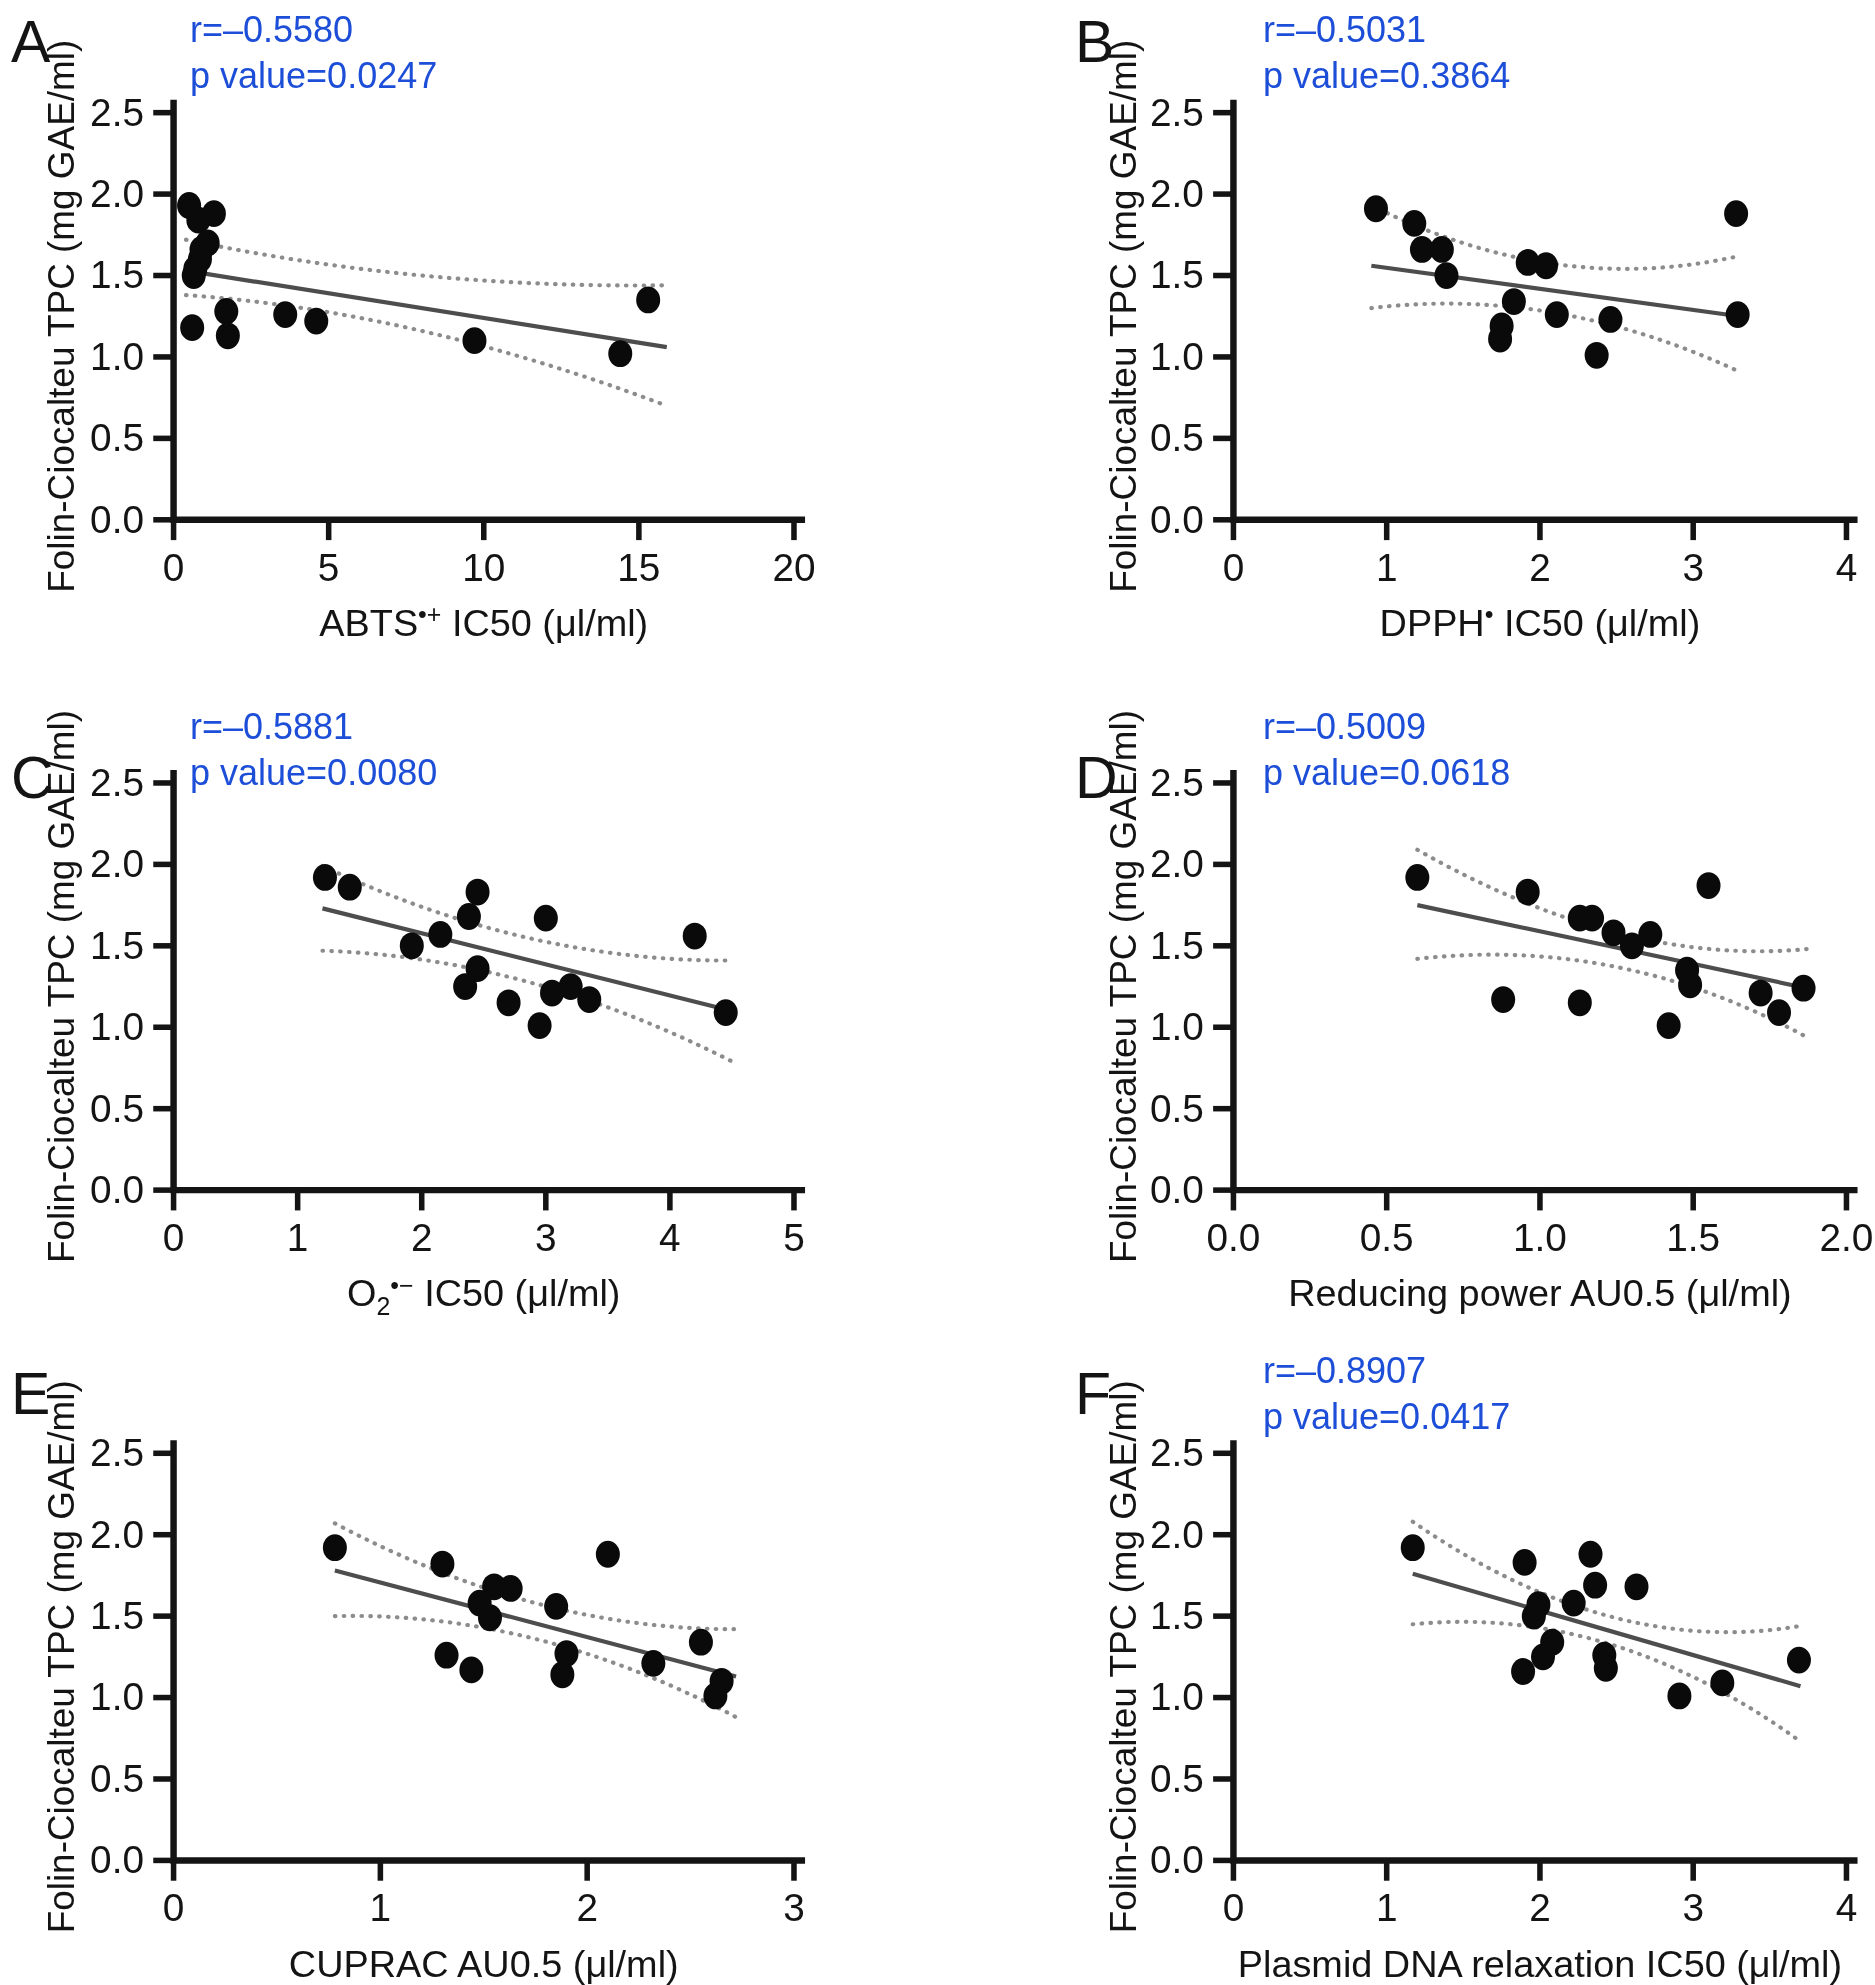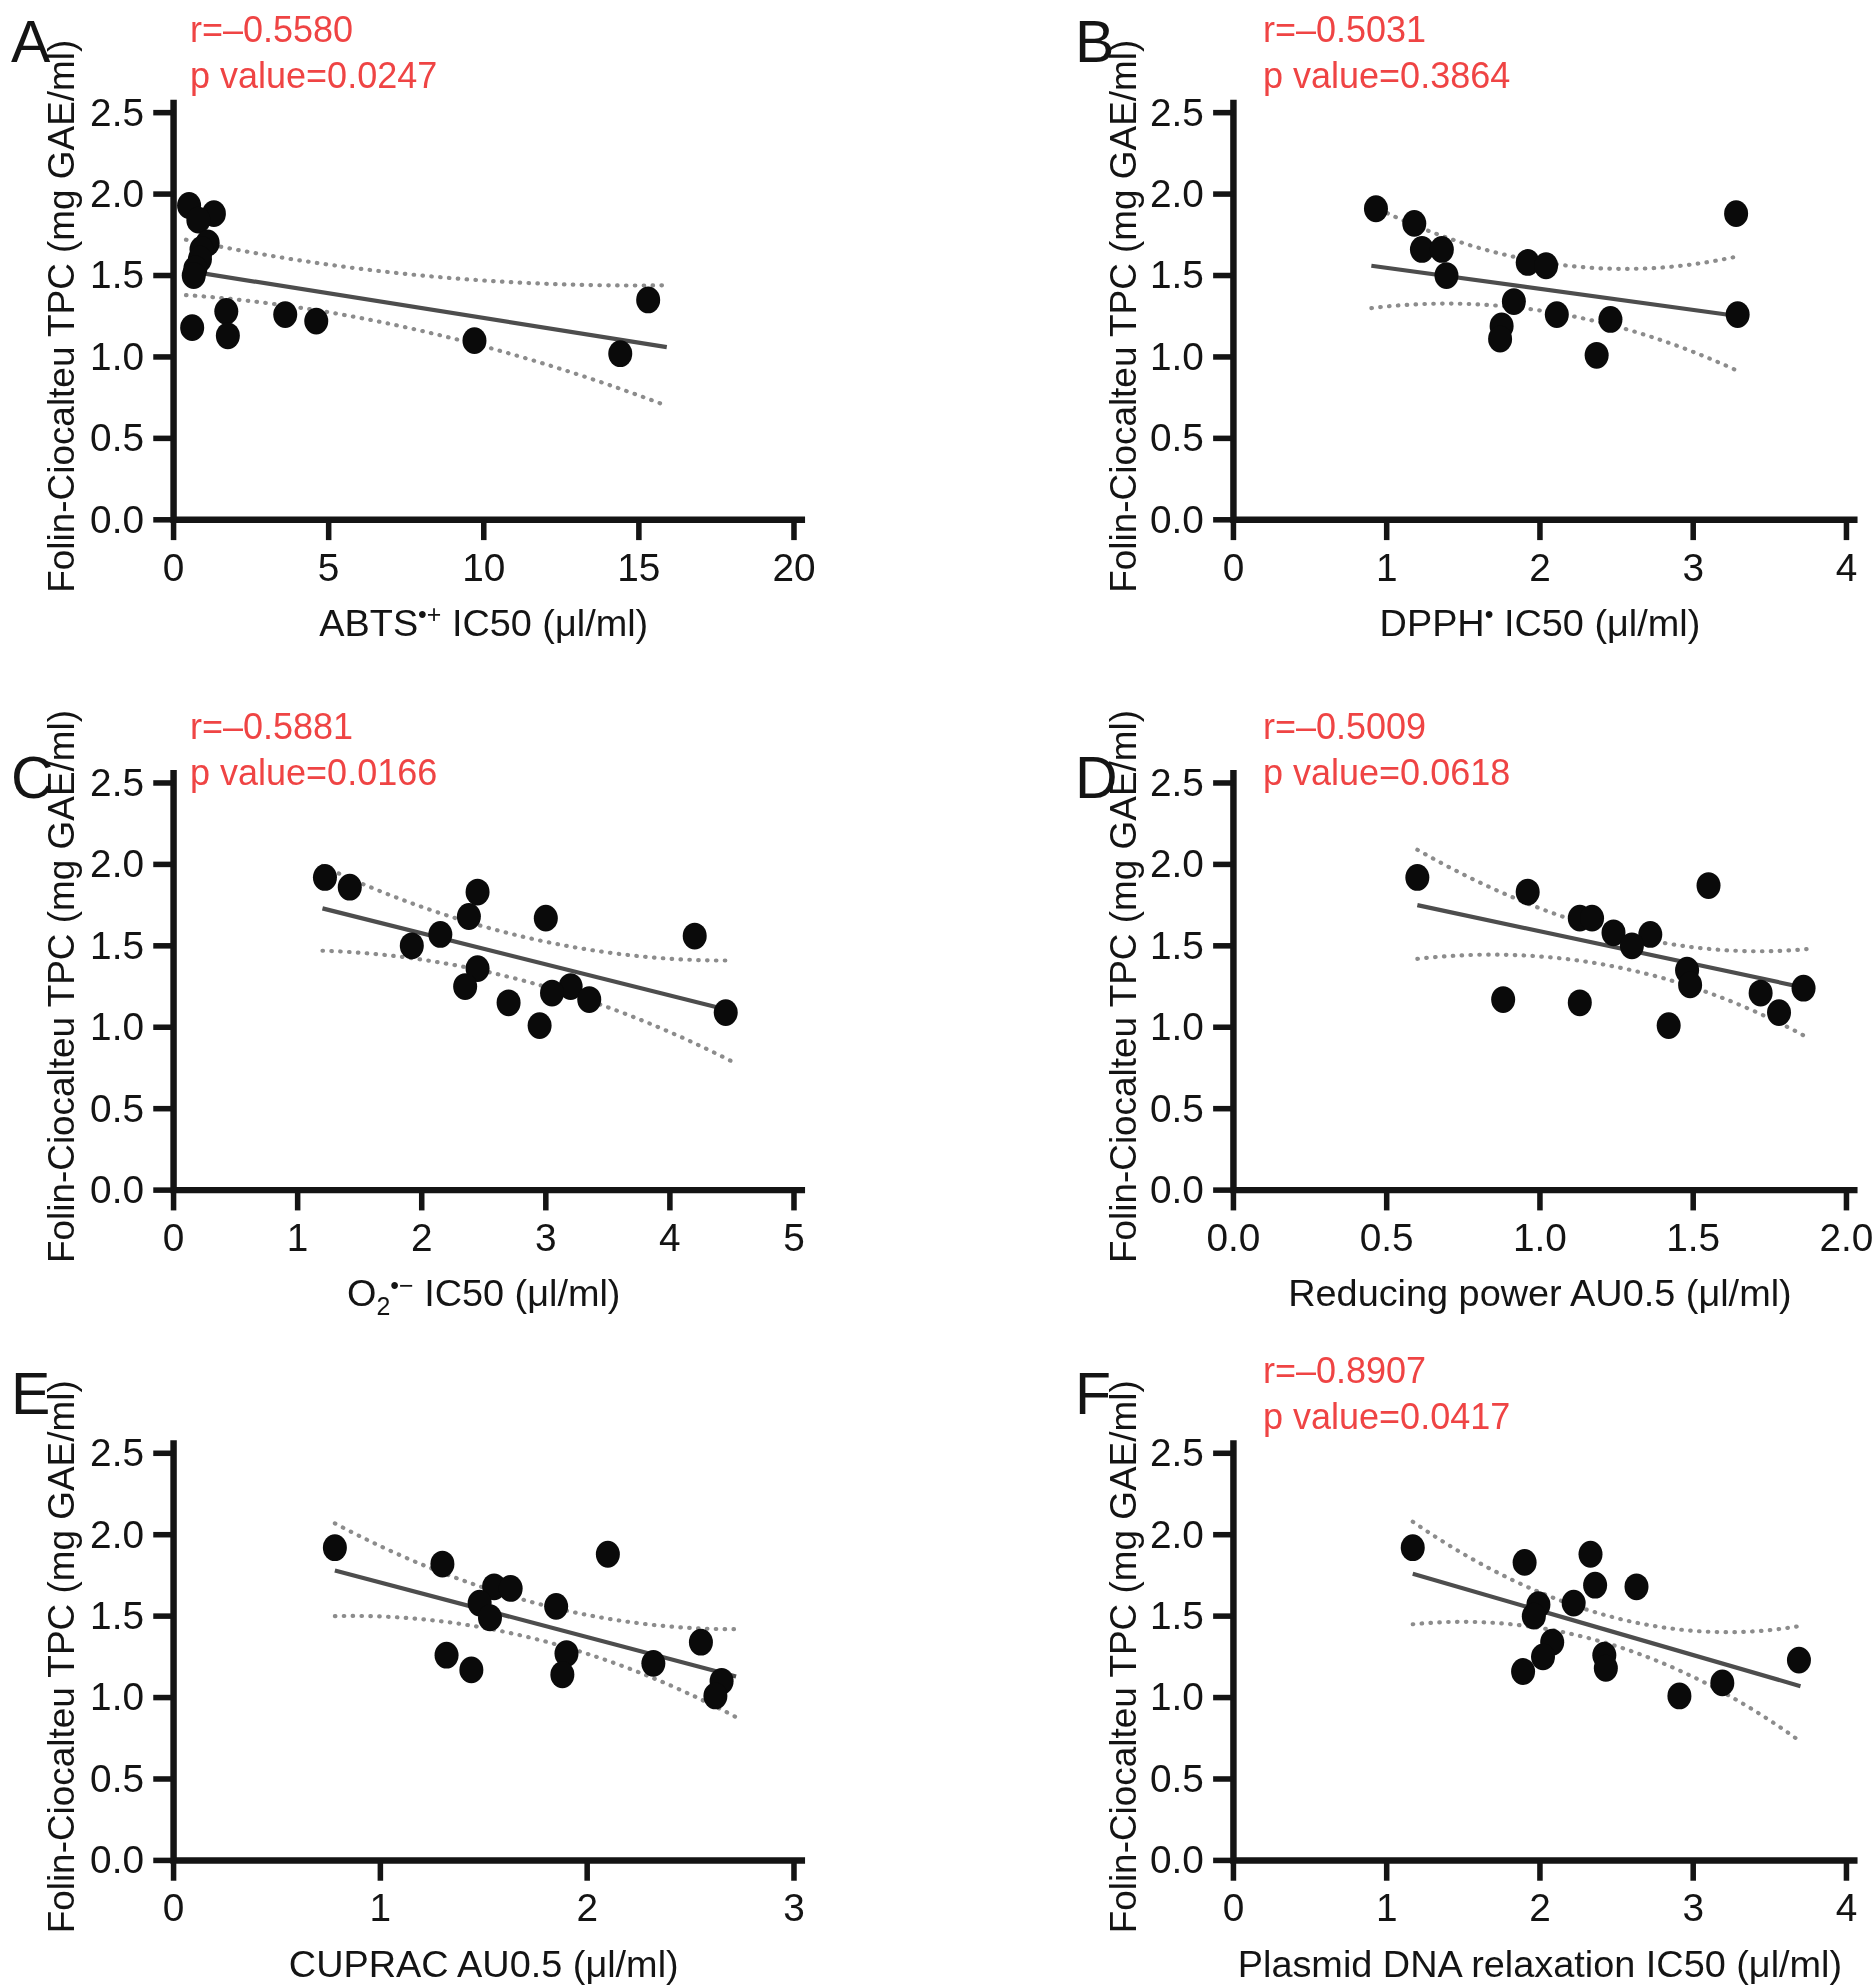--- a/index.html
+++ b/index.html
@@ -2,21 +2,21 @@
 <html style="font-size:14.8px"><head>
 <meta charset="utf-8">
 <style>
   html,body{margin:0;padding:0;background:#ffffff;}
   body{width:1875px;height:1985px;font-family:"Liberation Sans",sans-serif;color:#161616;}
   .figure{position:relative;width:1875px;height:1985px;display:grid;
           grid-template-columns:938px 938px;grid-auto-rows:662px;background:#ffffff;}
   .panel{position:relative;overflow:hidden;}
   .panel svg{position:absolute;left:0;top:0;}
   .panel-letter{position:absolute;font-size:59px;line-height:1;color:#141414;}
-  .stats{position:absolute;font-size:36px;line-height:46px;color:#ef4444;white-space:nowrap;}
+  .stats{position:absolute;font-size:36px;line-height:46px;color:#1d4ed8;white-space:nowrap;}
   .col0 .panel-letter{left:11px}
   .col1 .panel-letter{left:137px}
   .row0 .panel-letter{top:13px}
   .row1 .panel-letter{top:87px}
   .row2 .panel-letter{top:41px}
   .col0 .stats{left:190px}
   .col1 .stats{left:325px}
   .row0 .stats{top:7.4px}
   .row1 .stats{top:42px}
   .row2 .stats{top:24px}
@@ -130,21 +130,21 @@
         <ellipse cx="713.4200000000001" cy="384.836" rx="13" ry="14.5" fill="#0a0a0a"></ellipse>
         <ellipse cx="864.48" cy="231.368" rx="13" ry="14.5" fill="#0a0a0a"></ellipse>
         <ellipse cx="866.14" cy="340.736" rx="13" ry="14.5" fill="#0a0a0a"></ellipse>
       </svg>
   </section>
 
   <section class="panel col0 row1">
     <div class="panel-letter">C</div>
     <div class="stats">
       <div>r=–0.5881</div>
-      <div>p value=0.0166</div>
+      <div>p value=0.0080</div>
     </div>
     <svg width="938" height="662" viewBox="0 0 1016 717">
         <path d="M349.28 220.964 Q571.04 325.03999999999996 792.8000000000001 323.276" fill="none" stroke="#8c8c8c" stroke-width="4.5" stroke-dasharray="0.6 9" stroke-linecap="round"></path>
         <path d="M349.28 312.692 Q571.04 319.74799999999993 792.8000000000001 432.644" fill="none" stroke="#8c8c8c" stroke-width="4.5" stroke-dasharray="0.6 9" stroke-linecap="round"></path>
         <line x1="349.28" y1="266.82800000000003" x2="792.8000000000001" y2="377.96" stroke="#4d4d4d" stroke-width="4.5"></line>
         <path d="M188 117 V572 H872" fill="none" stroke="#141414" stroke-width="7"></path>
         <line x1="166" y1="131" x2="188" y2="131" stroke="#141414" stroke-width="6"></line>
         <text x="156" y="145" text-anchor="end" font-size="42" fill="#141414">2.5</text>
         <line x1="166" y1="219.2" x2="188" y2="219.2" stroke="#141414" stroke-width="6"></line>
         <text x="156" y="233.2" text-anchor="end" font-size="42" fill="#141414">2.0</text>

